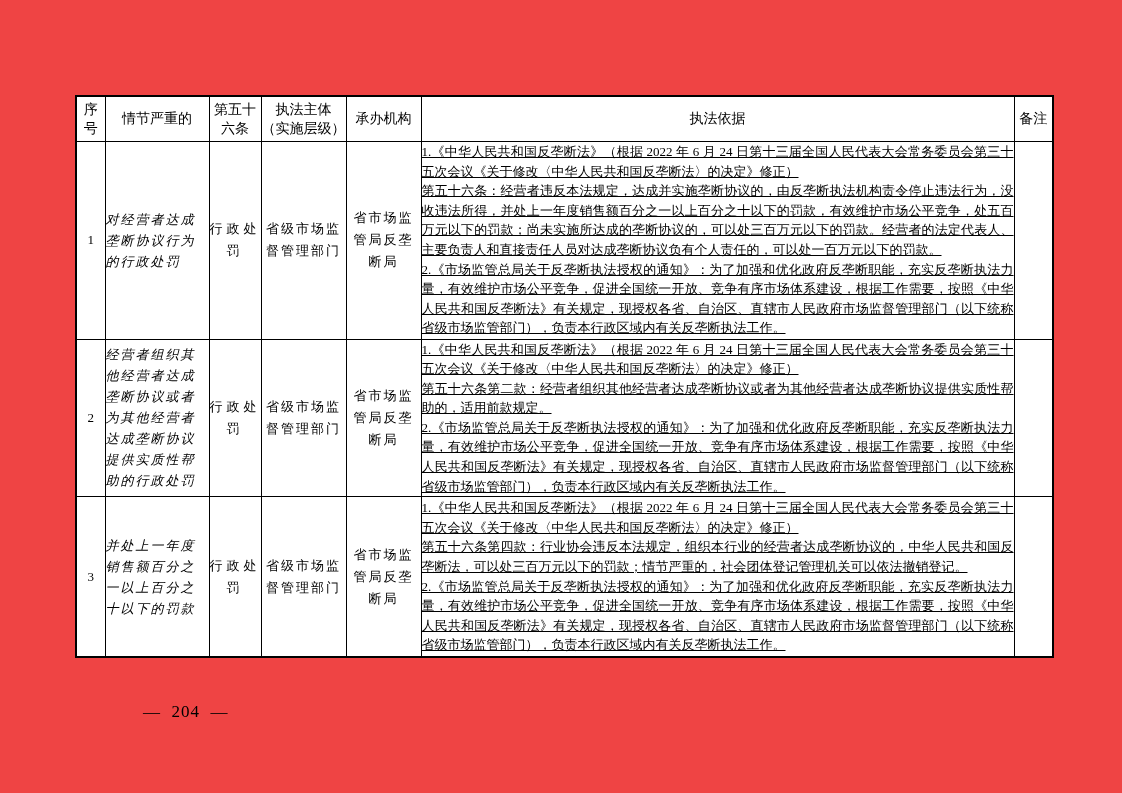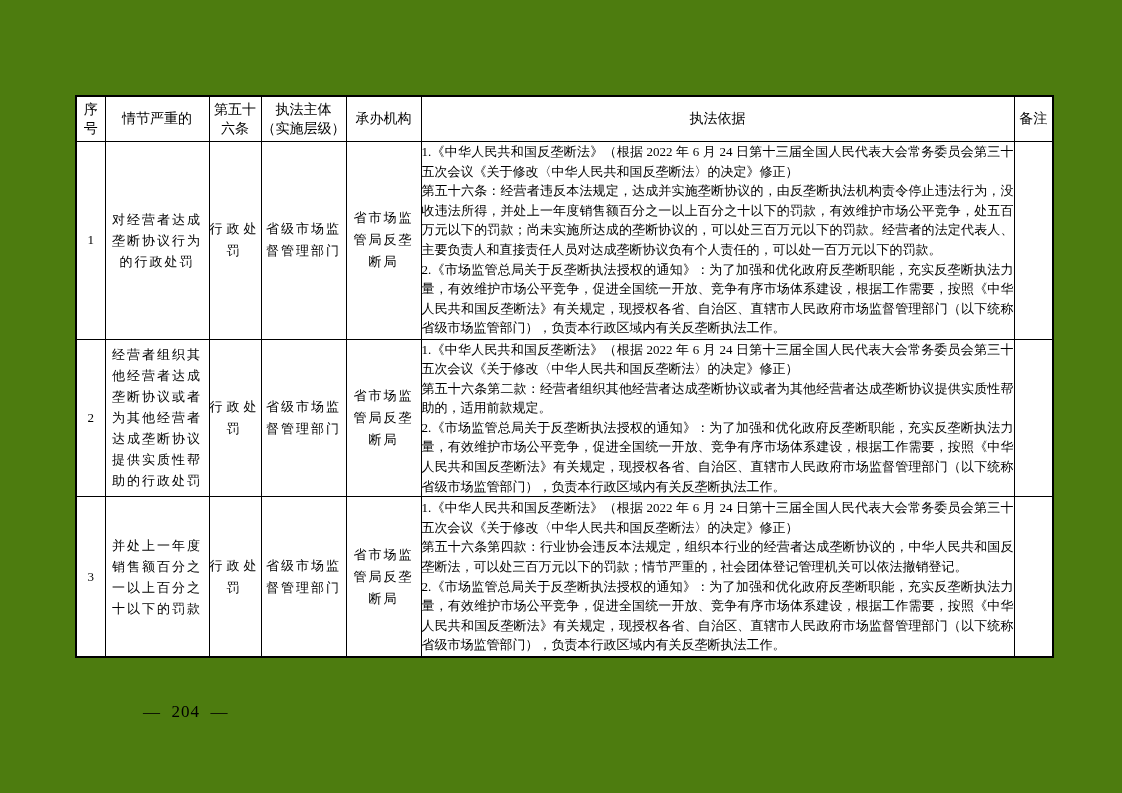--- a/index.html
+++ b/index.html
@@ -4,21 +4,21 @@
 <style>
   html,body{margin:0;padding:0;}
   body{
     width:1122px;height:793px;
     background:#ffffff;
     font-family:"Liberation Serif","DejaVu Serif",serif;
     color:#000;
     position:relative;
     overflow:hidden;
   }
-  .page{position:absolute;left:0;top:0;width:1122px;height:793px;background:#4d7c0f;}
+  .page{position:absolute;left:0;top:0;width:1122px;height:793px;background:#ef4444;}
 
   table.lawtable{
     position:absolute;left:75px;top:95px;
     width:977px;
     border-collapse:collapse;
     table-layout:fixed;
     border:2px solid #000;
   }
   table.lawtable td, table.lawtable th{
     border:1px solid #000;
@@ -45,25 +45,25 @@
     font-weight:bold;
     font-size:14px;
     padding:2px;
   }
   .seq-cell{
     text-align:center;
     font-size:13px;
     padding:0 2px;
   }
   .name-cell{
-    text-align:center;
     font-size:13px;
     line-height:21px;
     letter-spacing:2px;
     padding:2px 4px;
+    font-style:italic;
   }
   .cat-cell{
     text-align:center;
     font-size:13px;
     line-height:22px;
     letter-spacing:4px;
     padding:2px 5px;
   }
   .subj-cell{
     text-align:center;
@@ -79,20 +79,21 @@
     letter-spacing:2px;
     padding:2px 4px;
   }
   .basis-cell{
     vertical-align:top;
     text-align:justify;
     text-align-last:left;
     font-size:13px;
     line-height:19.6px;
     padding:3px 6px 3px 7px;
+    text-decoration:underline;
   }
   .basis-cell .para{margin:0;}
   .remark-cell{padding:0;}
 
   .page-number{
     position:absolute;
     left:95px;top:702px;
     font-size:17px;
     letter-spacing:1px;
     white-space:pre;

